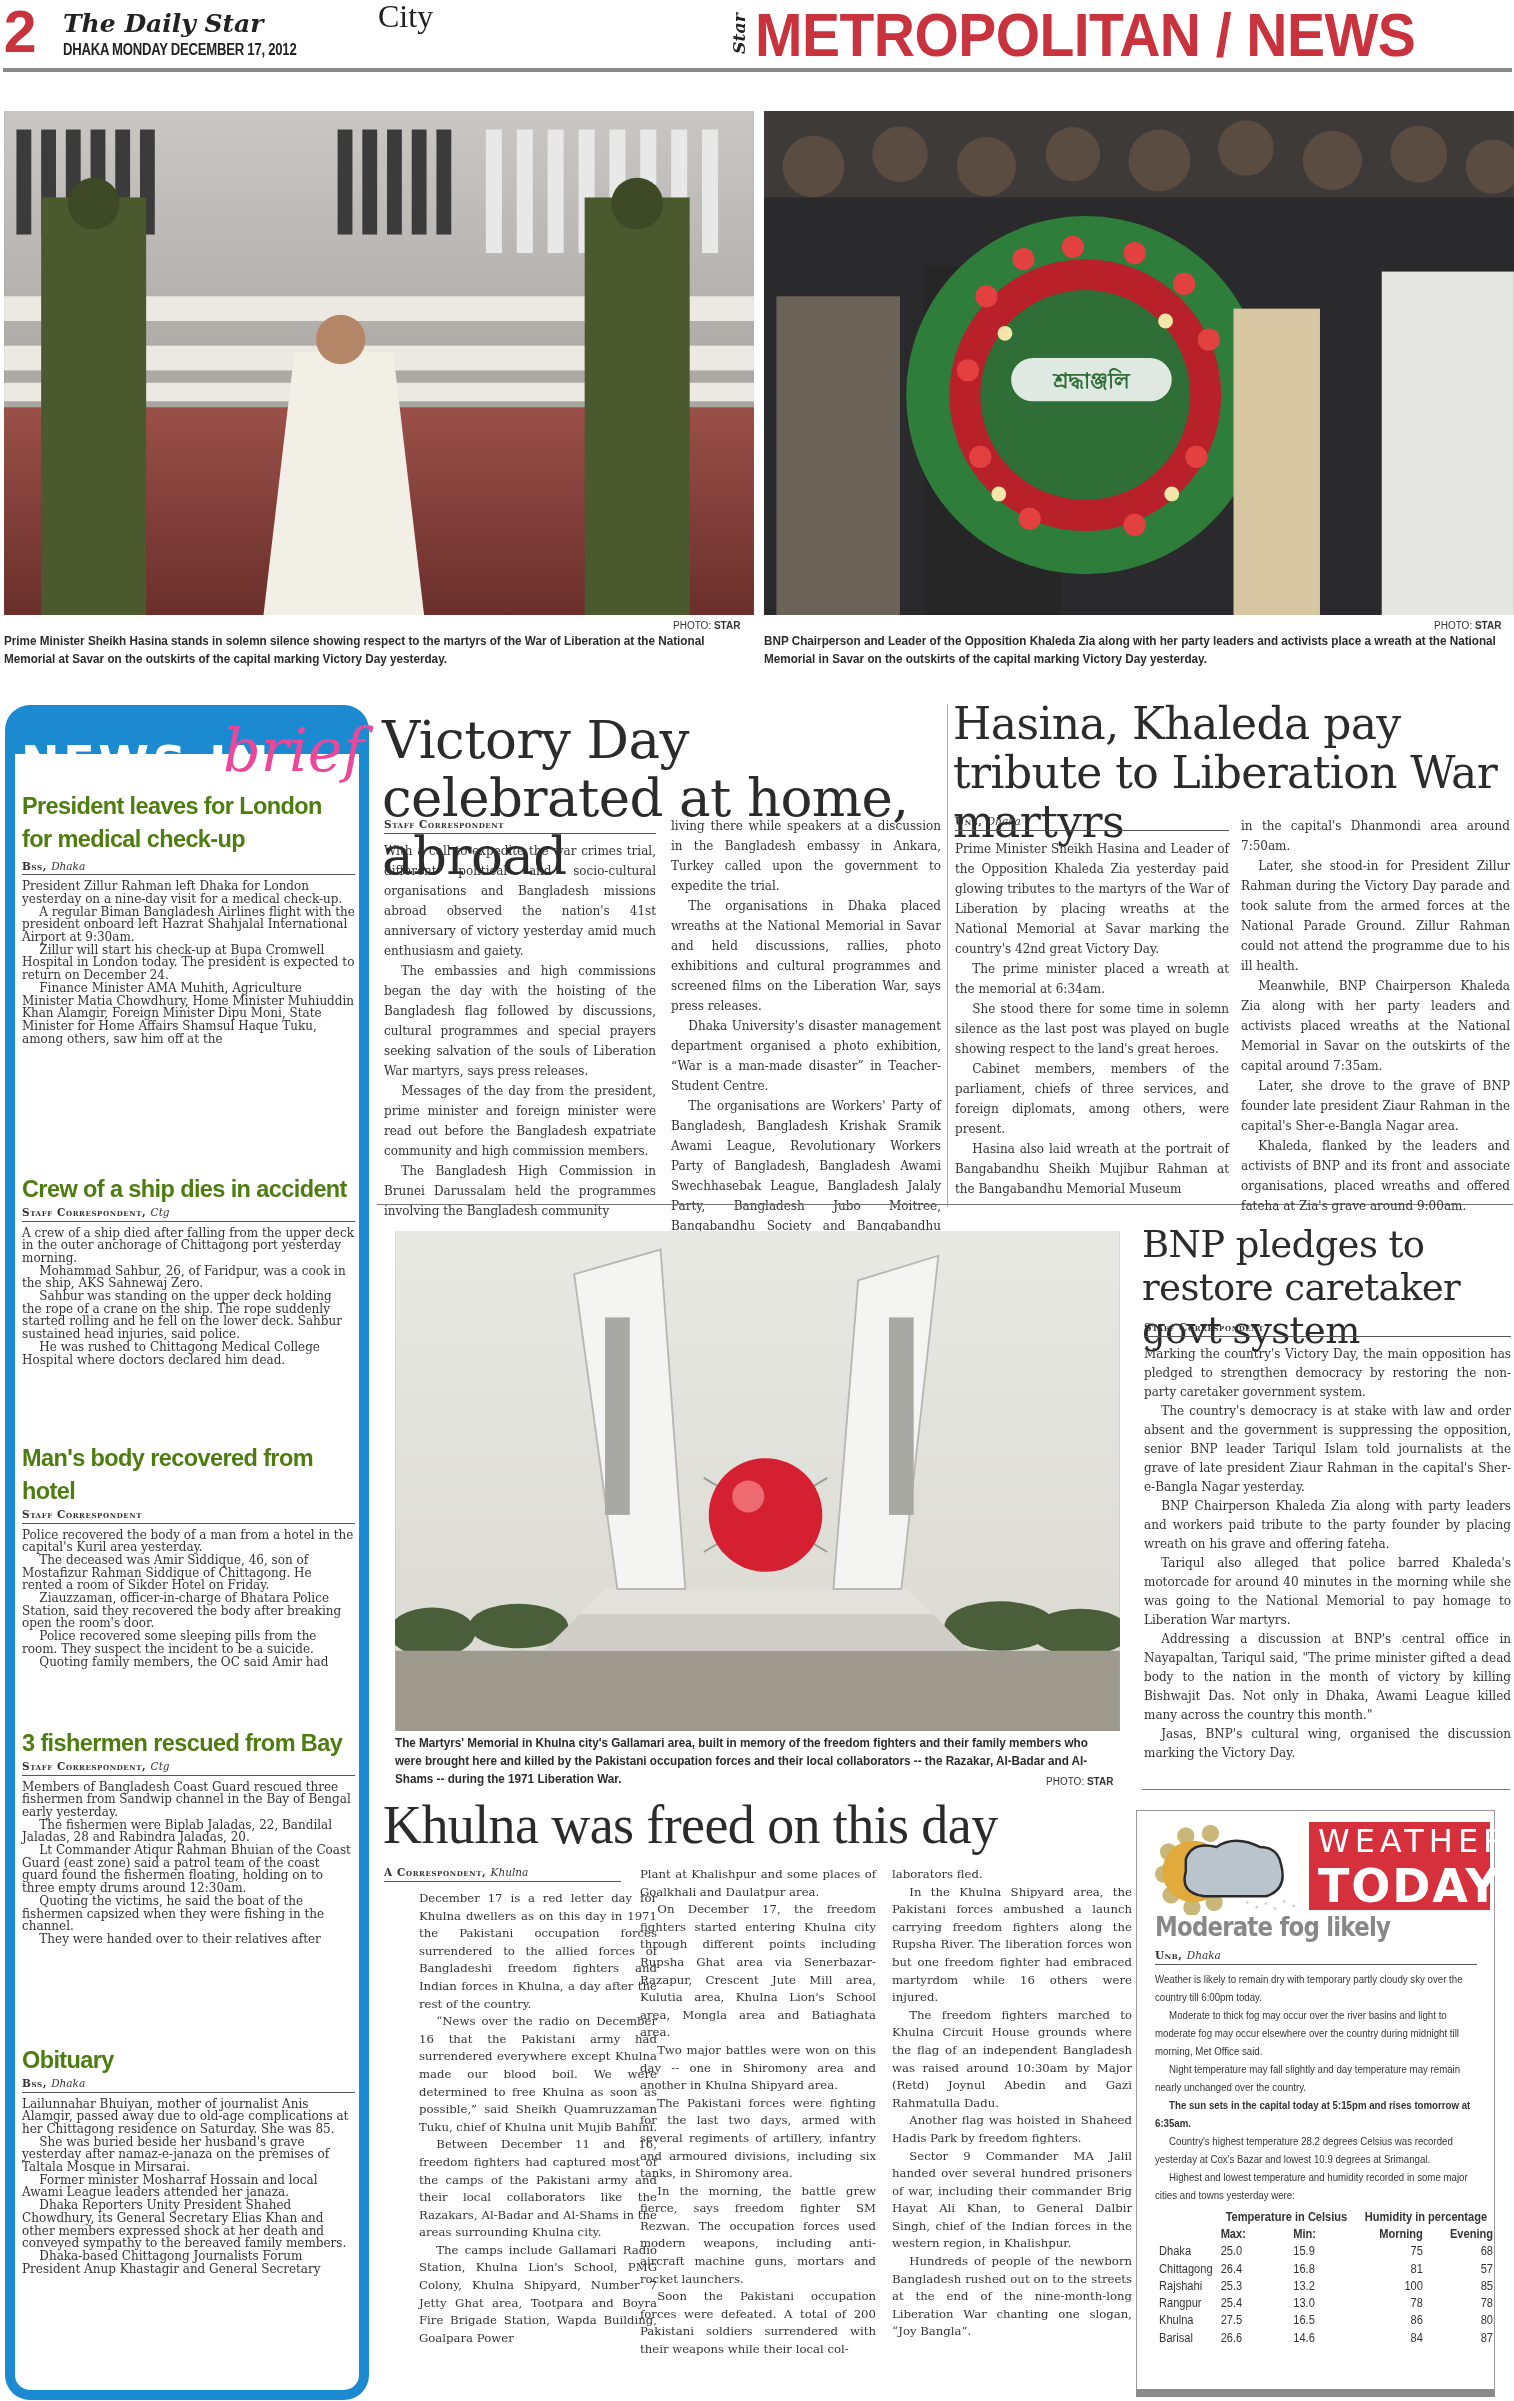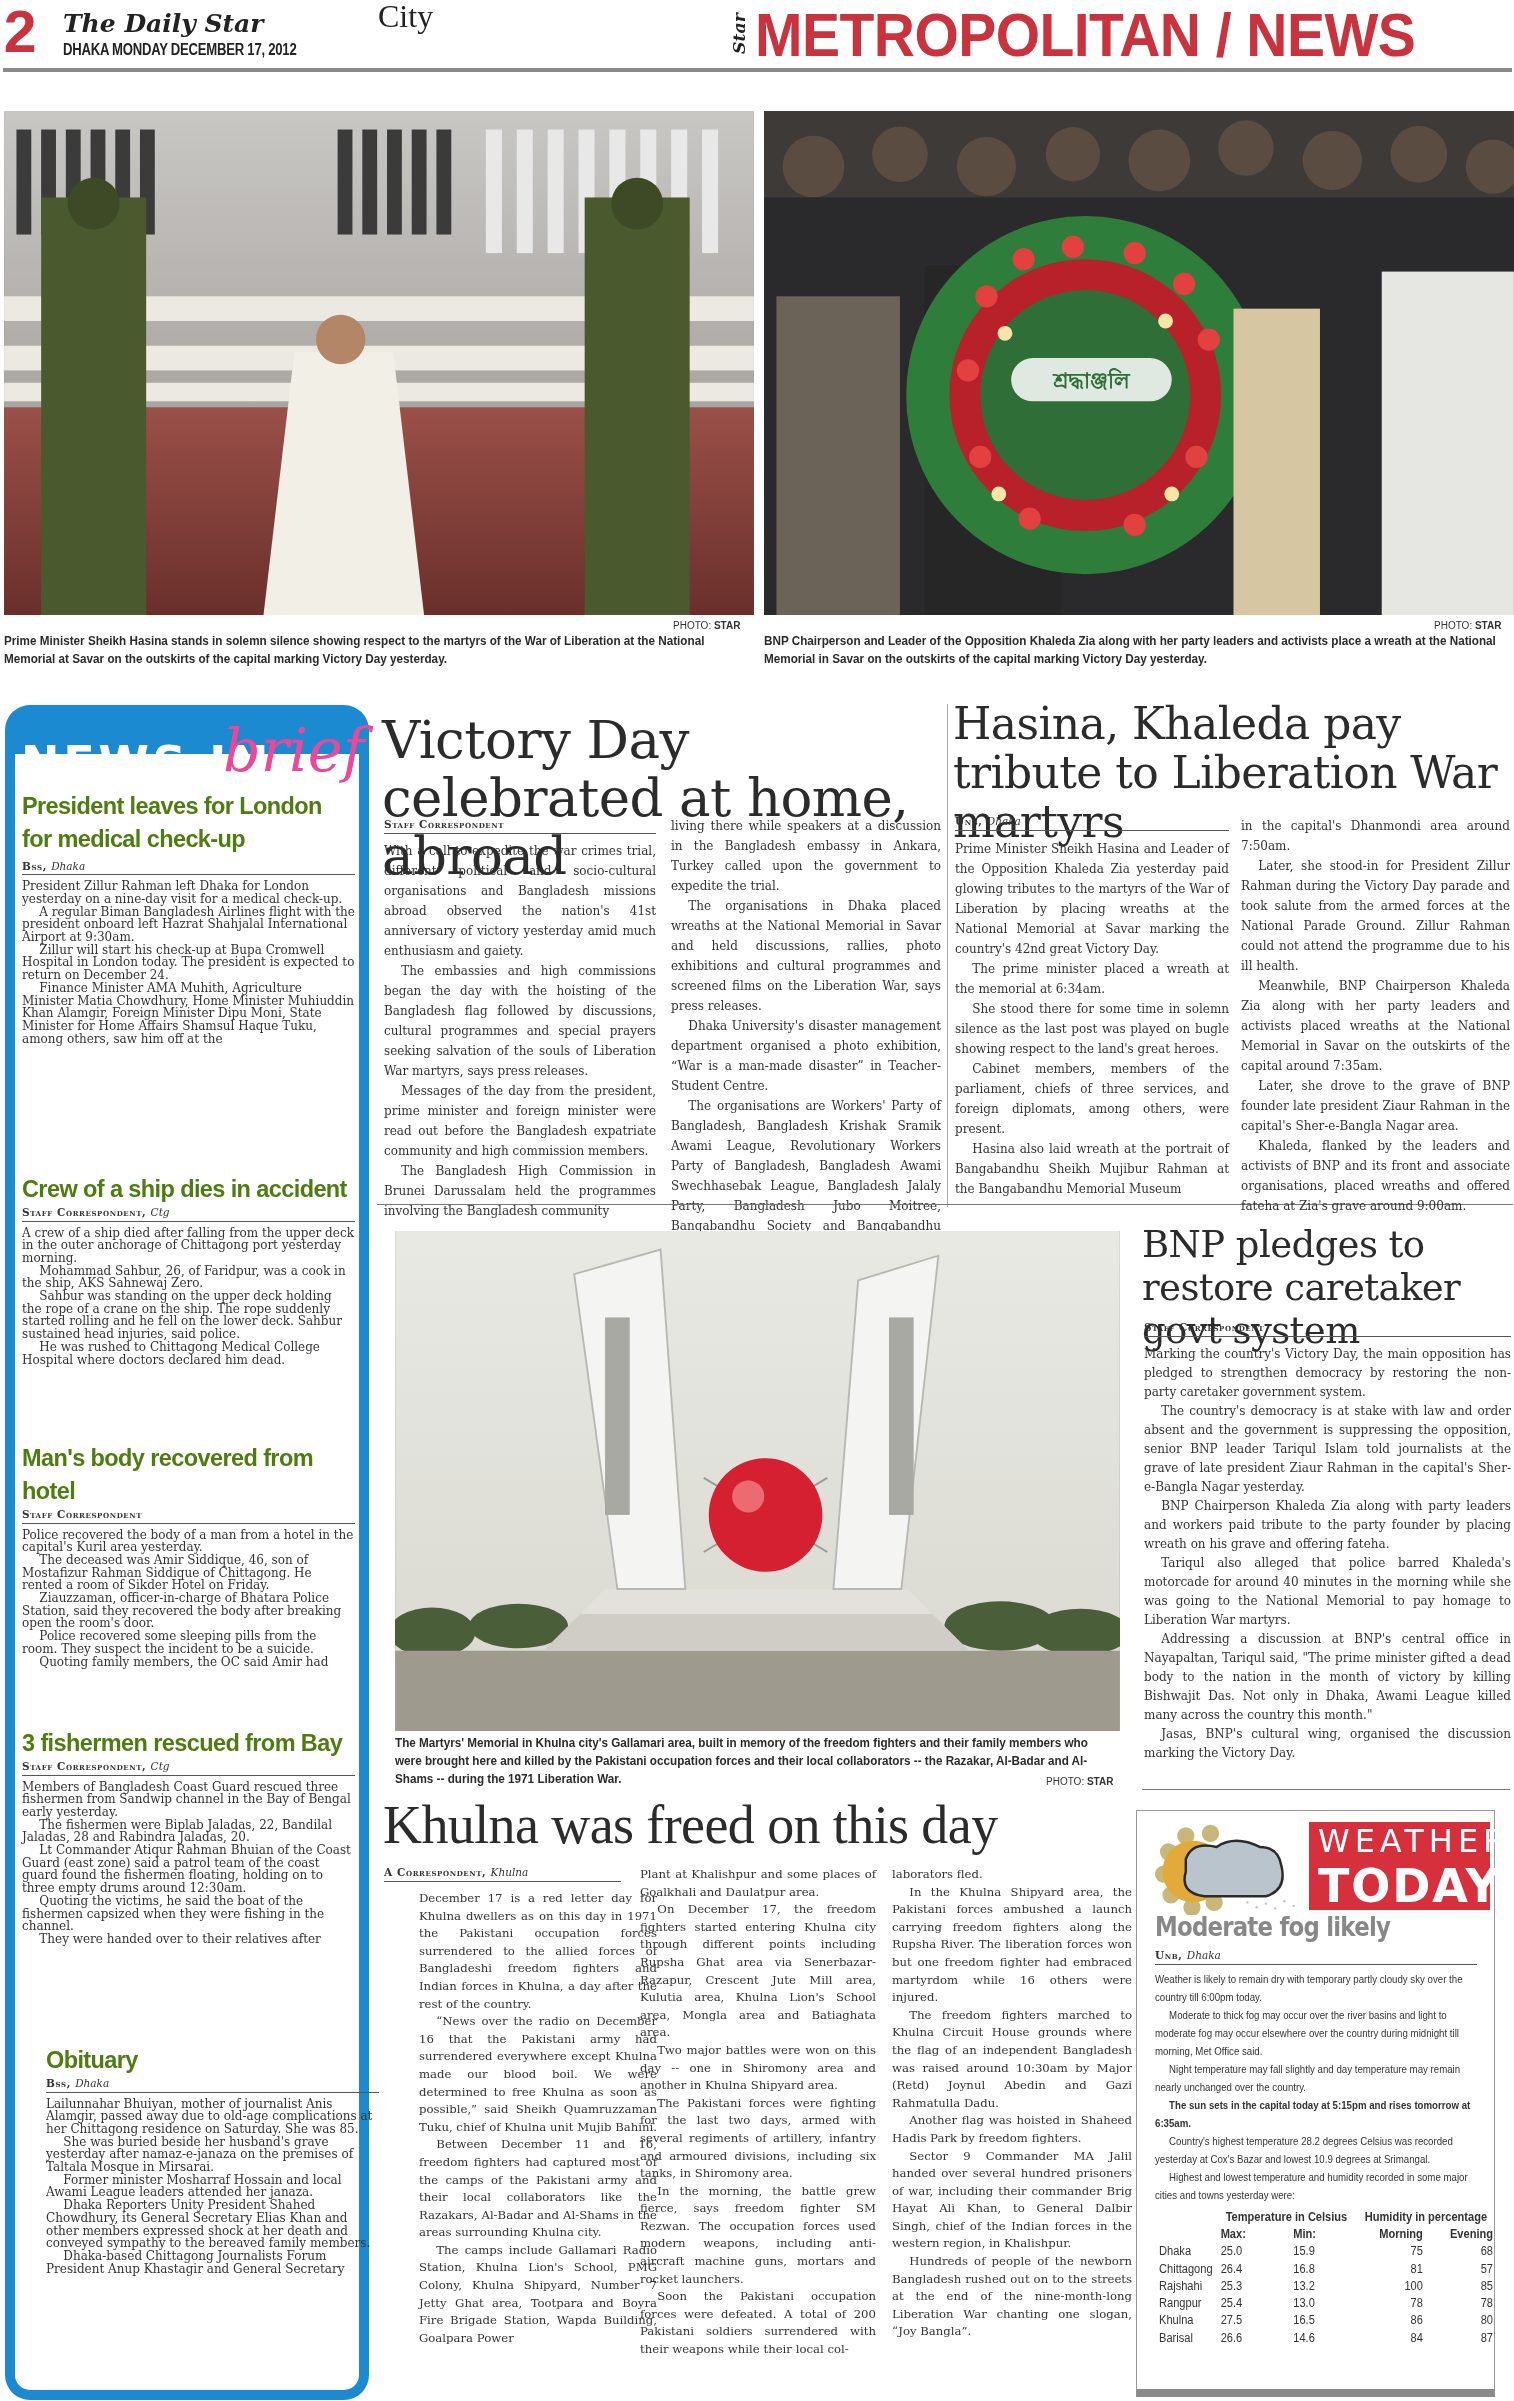--- a/index.html
+++ b/index.html
@@ -197,21 +197,21 @@
   <div class="byline"><span>Staff Correspondent,</span> <i>Ctg</i></div>
   <div class="btext">
     <p>Members of Bangladesh Coast Guard rescued three fishermen from Sandwip channel in the Bay of Bengal early yesterday.</p>
     <p>The fishermen were Biplab Jaladas, 22, Bandilal Jaladas, 28 and Rabindra Jaladas, 20.</p>
     <p>Lt Commander Atiqur Rahman Bhuian of the Coast Guard (east zone) said a patrol team of the coast guard found the fishermen floating, holding on to three empty drums around 12:30am.</p>
     <p>Quoting the victims, he said the boat of the fishermen capsized when they were fishing in the channel.</p>
     <p>They were handed over to their relatives after</p>
   </div>
 </div>
 
-<div class="story" style="left:22px;top:2044px;width:333px;margin-left:24px;">
+<div class="story" style="left:22px;top:2044px;width:333px;">
   <div class="bhead">Obituary</div>
   <div class="byline"><span>Bss,</span> <i>Dhaka</i></div>
   <div class="btext">
     <p>Lailunnahar Bhuiyan, mother of journalist Anis Alamgir, passed away due to old-age complications at her Chittagong residence on Saturday. She was 85.</p>
     <p>She was buried beside her husband's grave yesterday after namaz-e-janaza on the premises of Taltala Mosque in Mirsarai.</p>
     <p>Former minister Mosharraf Hossain and local Awami League leaders attended her janaza.</p>
     <p>Dhaka Reporters Unity President Shahed Chowdhury, its General Secretary Elias Khan and other members expressed shock at her death and conveyed sympathy to the bereaved family members.</p>
     <p>Dhaka-based Chittagong Journalists Forum President Anup Khastagir and General Secretary</p>
   </div>
 </div>

